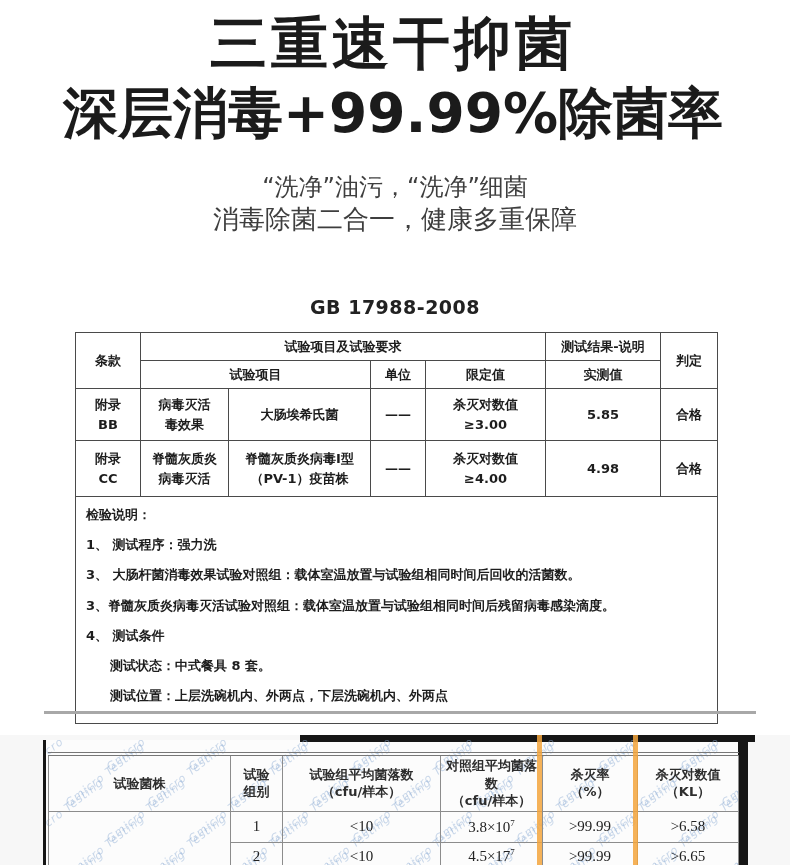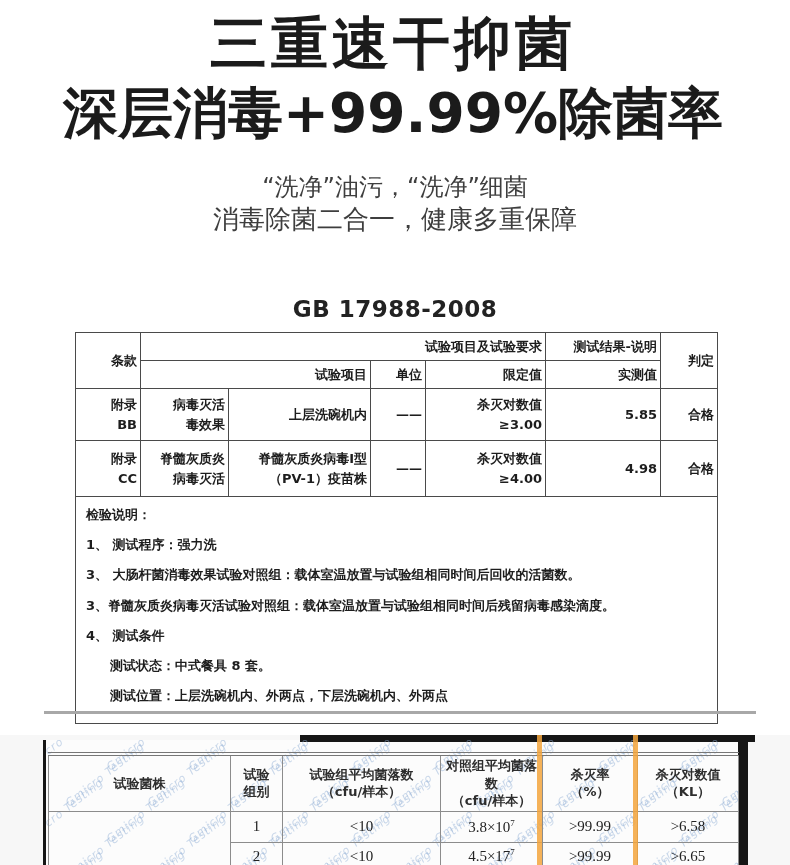--- a/index.html
+++ b/index.html
@@ -11,28 +11,28 @@
   }
   
   .hero-title { position:absolute; left:0; width:786px; text-align:center;
     font-weight:900; color:#1b1b1b; white-space:nowrap; }
   .hero-title.l1 { top:8px;  font-size:57px; line-height:70px; letter-spacing:4px; }
   .hero-title.l2 { top:78px; font-size:55px; line-height:70px; letter-spacing:0px; }
   .hero-sub { position:absolute; left:0; width:790px; text-align:center; color:#3e3e3e; }
   .hero-sub.s1 { top:170px; font-size:24px; line-height:34px; }
   .hero-sub.s2 { top:203px; font-size:26px; line-height:32px; }
   .standard { position:absolute; top:296px; left:0; width:790px; text-align:center;
-    font-size:23px; font-weight:700; color:#222; letter-spacing:.5px; }
+    font-size:19px; font-weight:700; color:#222; letter-spacing:.5px; }
 
   
   .report-table { position:absolute; left:75px; top:332px; width:642px;
     border-collapse:collapse; table-layout:fixed; }
   .report-table th, .report-table td {
     border:1.5px solid #4a4a4a; font-size:13px; font-weight:700; color:#1d1d1d;
-    text-align:right; vertical-align:middle; padding:2px 3px; line-height:1.5;
+    text-align:center; vertical-align:middle; padding:2px 3px; line-height:1.5;
   }
   .report-table tr.hr1 { height:28px; } .report-table tr.hr2 { height:28px; }
   .report-table tr.dr1 { height:52px; } .report-table tr.dr2 { height:56px; }
   .cell-line { display:block; }
   .notes-cell { text-align:left !important; vertical-align:top !important;
     height:205px; padding:9px 12px 6px 10px !important;margin-top:45px; }
   .notes-cell p { font-size:13px; font-weight:700; margin:0 0 12px 0; line-height:1.4; }
   .notes-cell p.sub { padding-left:24px; }
 
   
@@ -101,21 +101,21 @@
   <tr class="dr1">
     <td>
       <span class="cell-line">附录</span>
       <span class="cell-line">BB</span>
     </td>
     <td>
       <span class="cell-line">病毒灭活</span>
       <span class="cell-line">毒效果</span>
     </td>
     <td>
-      <span class="cell-line">上层洗碗机内</span>
+      <span class="cell-line">大肠埃希氏菌</span>
     </td>
     <td>——</td>
     <td>
       <span class="cell-line">杀灭对数值</span>
       <span class="cell-line">≥3.00</span>
     </td>
     <td>5.85</td>
     <td>合格</td>
   </tr>
   <tr class="dr2">

